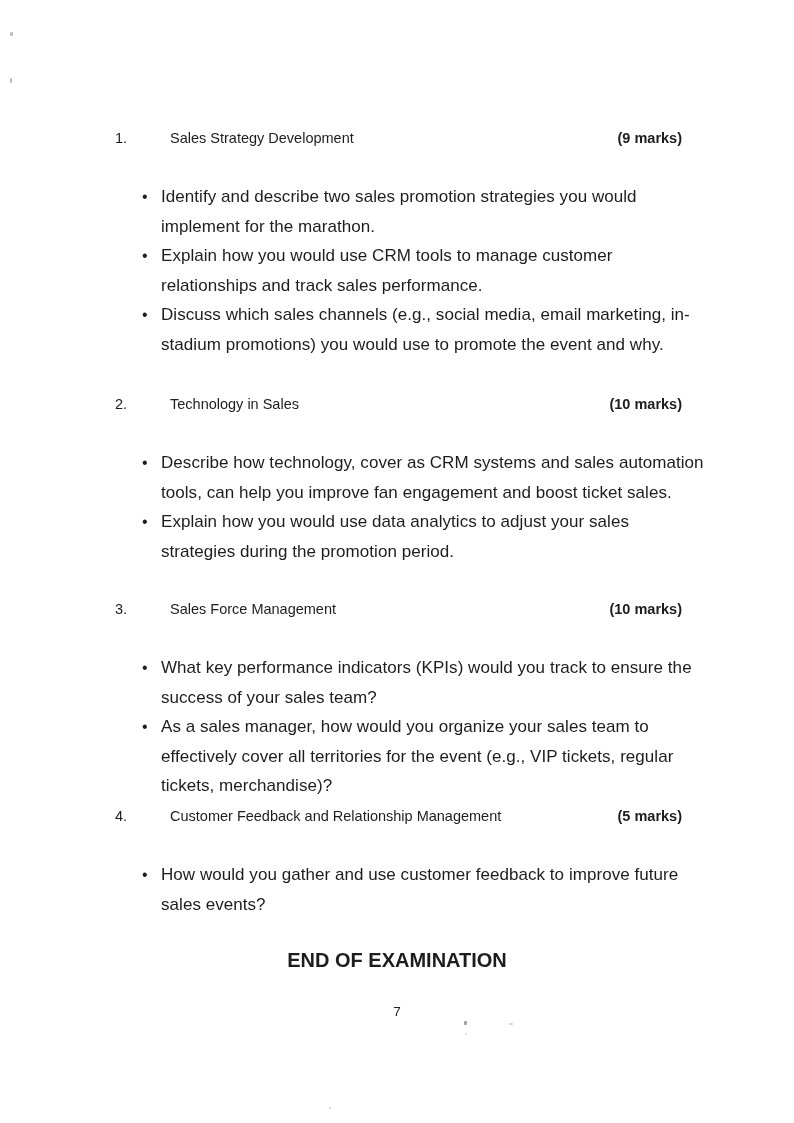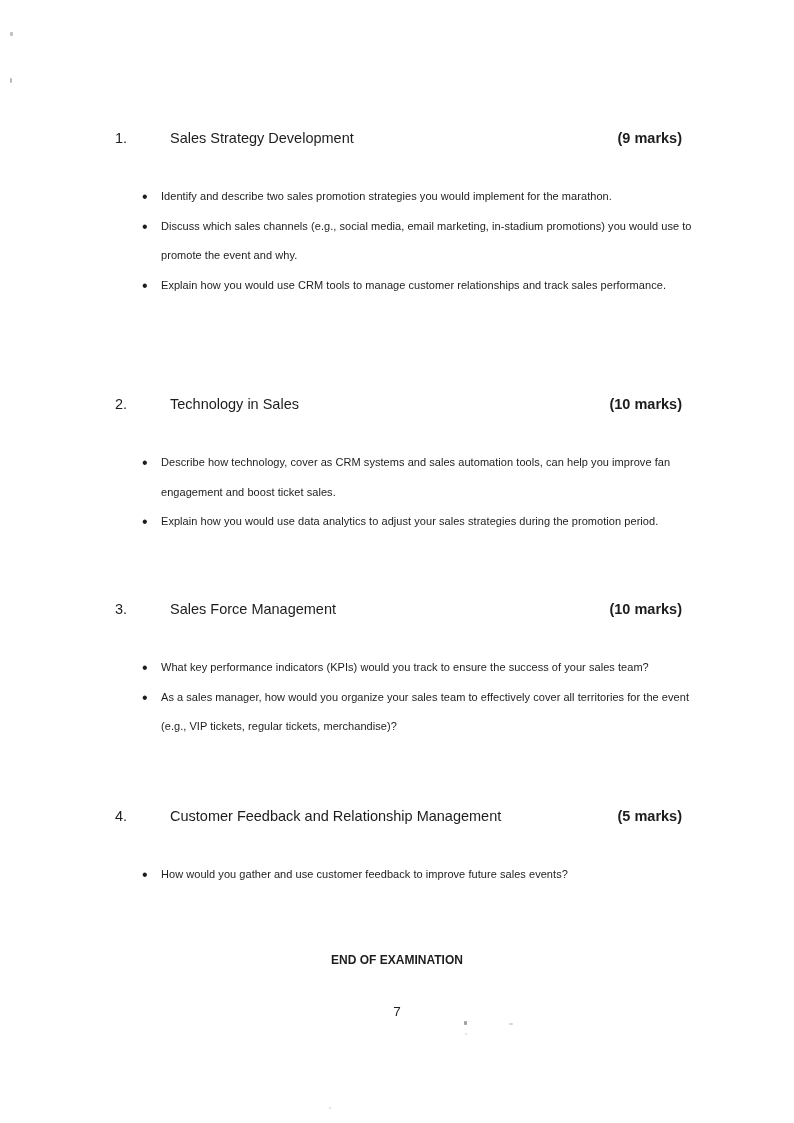--- a/index.html
+++ b/index.html
@@ -41,40 +41,40 @@
     padding-right: 23px;
     white-space: nowrap;
   }
   ul.bullets {
     margin: 34px 0 0 0;
     padding: 0 0 0 46px;
     list-style: none;
   }
   ul.bullets li {
     position: relative;
-    font-size: 11px;
+    font-size: 17px;
     line-height: 29.5px;
     letter-spacing: 0.05px;
     max-width: 545px;
   }
   ul.bullets li::before {
     content: "\2022";
     position: absolute;
     left: -19px;
     top: 0;
     font-size: 16px;
   }
   .end-line {
     position: absolute;
     left: 0;
     right: 0;
     top: 951px;
     text-align: center;
     font-weight: 700;
-    font-size: 12px;
+    font-size: 20px;
     line-height: 19px;
   }
   .page-number {
     position: absolute;
     left: 0;
     right: 0;
     top: 1003px;
     text-align: center;
     font-size: 13.5px;
     line-height: 18px;
@@ -100,22 +100,22 @@
   <div class="speck s2"></div>
 
   <div class="section" style="top:129px">
     <div class="heading">
       <span class="q-num">1.</span>
       <span class="q-title">Sales Strategy Development</span>
       <span class="q-marks">(9 marks)</span>
     </div>
     <ul class="bullets">
       <li>Identify and describe two sales promotion strategies you would implement for the marathon.</li>
+      <li>Explain how you would use CRM tools to manage customer relationships and track sales performance.</li>
       <li>Discuss which sales channels (e.g., social media, email marketing, in-stadium promotions) you would use to promote the event and why.</li>
-      <li>Explain how you would use CRM tools to manage customer relationships and track sales performance.</li>
     </ul>
   </div>
 
   <div class="section" style="top:395px">
     <div class="heading">
       <span class="q-num">2.</span>
       <span class="q-title">Technology in Sales</span>
       <span class="q-marks">(10 marks)</span>
     </div>
     <ul class="bullets">

